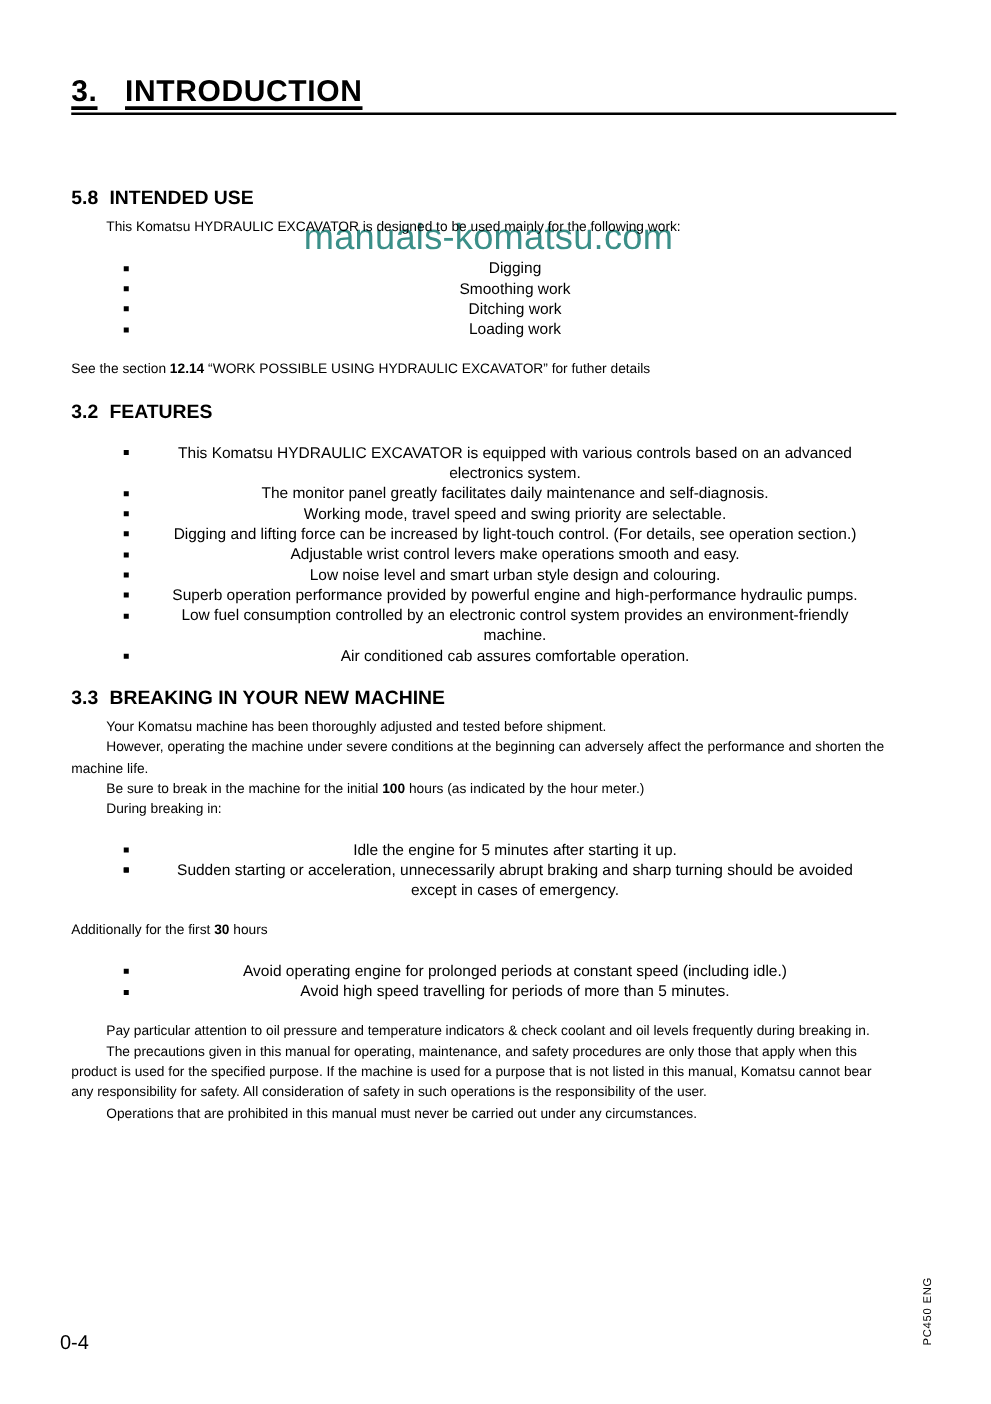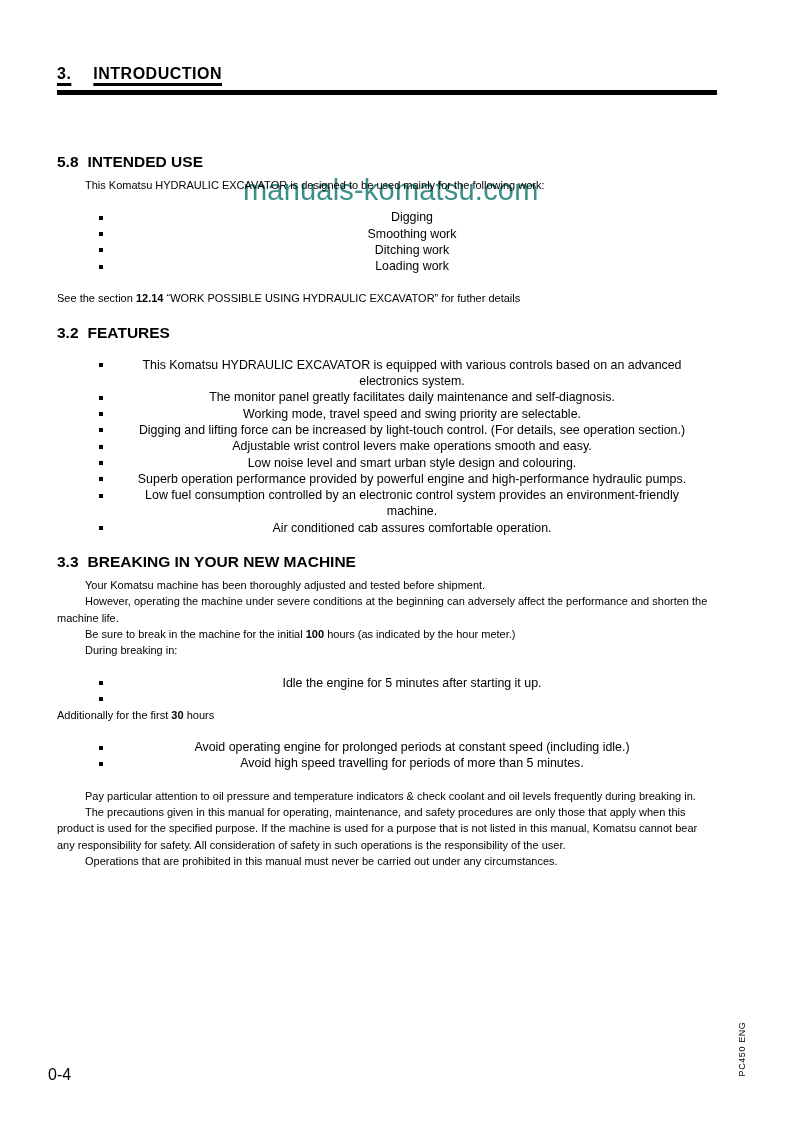--- a/index.html
+++ b/index.html
@@ -18,26 +18,26 @@
   }
   .page {
     position: absolute;
     left: 57px;
     top: 0;
     width: 660px;
   }
   
   h1.doc-title {
     margin: 62px 0 0 0;
-    font-size: 16px;
+    font-size: 24px;
     line-height: 24px;
     font-weight: bold;
     letter-spacing: 0.5px;
     padding-bottom: 4px;
-    border-bottom: 5px solid #000000;
+    border-bottom: 2px solid #000000;
   }
   h1.doc-title .t-num,
   h1.doc-title .t-text {
     text-decoration: underline;
     text-decoration-thickness: 2.5px;
     text-underline-offset: 4px;
   }
   h1.doc-title .t-num { margin-right: 22px; }
 
   
@@ -148,20 +148,21 @@
       </section>
       <section>
         <h2 class="sec-heading"><span class="h-num">3.3</span><span>BREAKING IN YOUR NEW MACHINE</span></h2>
         <p class="para indent">Your Komatsu machine has been thoroughly adjusted and tested before shipment.</p>
         <p class="para indent">However, operating the machine under severe conditions at the beginning can adversely affect the performance and shorten the machine life.</p>
         <p class="para indent">Be sure to break in the machine for the initial <b>100</b> hours (as indicated by the hour meter.)</p>
         <p class="para indent">During breaking in:</p>
         <ul class="blist">
           <li class="bitem"><span class="bullet-mark"></span><span>Idle the engine for 5 minutes after starting it up.</span></li>
           <li class="bitem"><span class="bullet-mark"></span></li>
+          <li class="bitem"><span class="bullet-mark"></span><span>Sudden starting or acceleration, unnecessarily abrupt braking and sharp turning should be avoided except in cases of emergency.</span></li>
         </ul>
         <p class="para">Additionally for the first <b>30</b> hours</p>
         <ul class="blist">
           <li class="bitem"><span class="bullet-mark"></span><span>Avoid operating engine for prolonged periods at constant speed (including idle.)</span></li>
           <li class="bitem"><span class="bullet-mark"></span><span>Avoid high speed travelling for periods of more than 5 minutes.</span></li>
         </ul>
         <p class="para indent">Pay particular attention to oil pressure and temperature indicators &amp; check coolant and oil levels frequently during breaking in.</p>
         <p class="para indent">The precautions given in this manual for operating, maintenance, and safety procedures are only those that apply when this product is used for the specified purpose. If the machine is used for a purpose that is not listed in this manual, Komatsu cannot bear any responsibility for safety. All consideration of safety in such operations is the responsibility of the user.</p>
         <p class="para indent">Operations that are prohibited in this manual must never be carried out under any circumstances.</p>
       </section>

